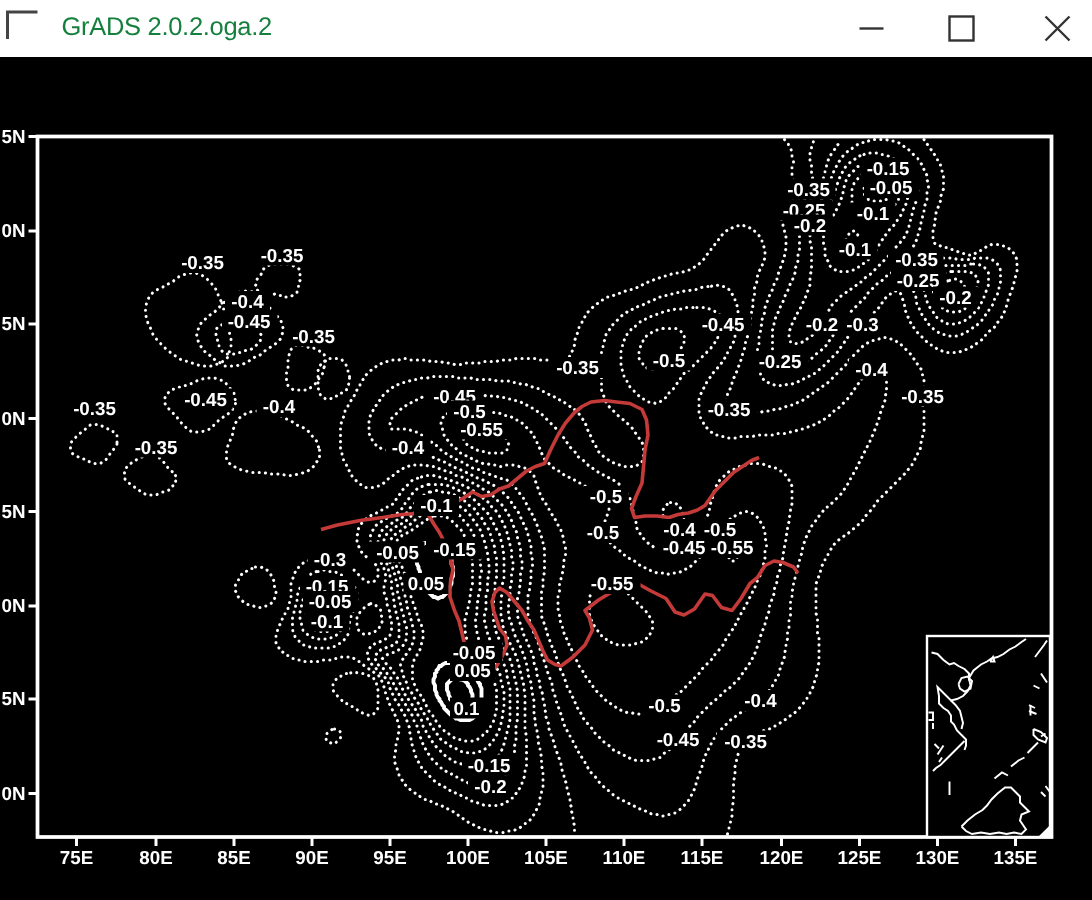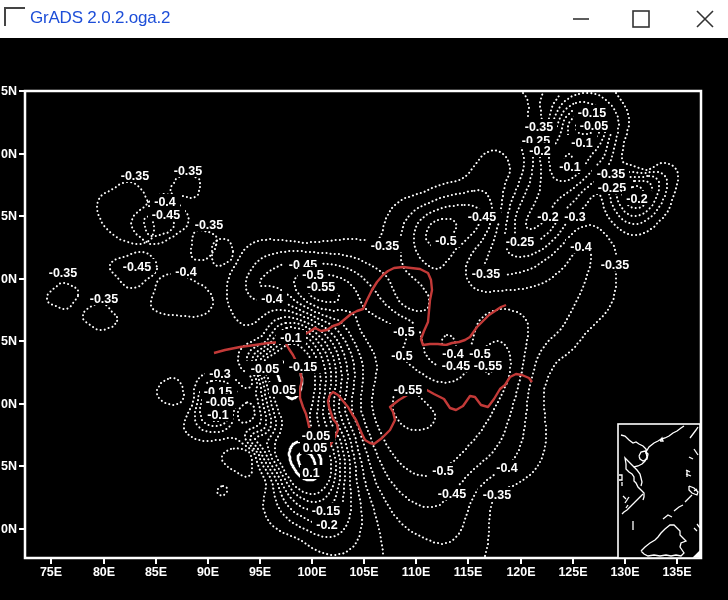--- a/index.html
+++ b/index.html
@@ -1,15 +1,15 @@
 <!DOCTYPE html>
 <html><head><meta charset="utf-8"><style>
 html,body{margin:0;padding:0;background:#000;width:728px;height:600px;overflow:hidden}
 .titlebar{position:absolute;left:0;top:0;width:728px;height:38px;background:#ffffff;font-family:"Liberation Sans",sans-serif}
-.title{position:absolute;left:30px;top:8px;font-size:17px;color:#1d4ed8;letter-spacing:-0.2px}
+.title{position:absolute;left:41px;top:8px;font-size:17px;color:#15803d;letter-spacing:-0.2px}
 .plot{position:absolute;left:0;top:38px;width:728px;height:562px;background:#000}
 svg text{font-family:"Liberation Sans",sans-serif;font-weight:bold;font-size:12.5px;fill:#fff}
 </style></head><body>
 <div class="titlebar">
  <svg width="728" height="38" style="position:absolute;left:0;top:0">
   <path d="M5 26 L5 8 L25 8" fill="none" stroke="#444" stroke-width="2"></path>
   <line x1="573" y1="19" x2="589" y2="19" stroke="#333" stroke-width="1.6"></line>
   <rect x="633" y="11" width="16" height="16" fill="none" stroke="#333" stroke-width="1.6"></rect>
   <path d="M697 11 L713 27 M713 11 L697 27" stroke="#333" stroke-width="1.6" fill="none"></path>
  </svg>

